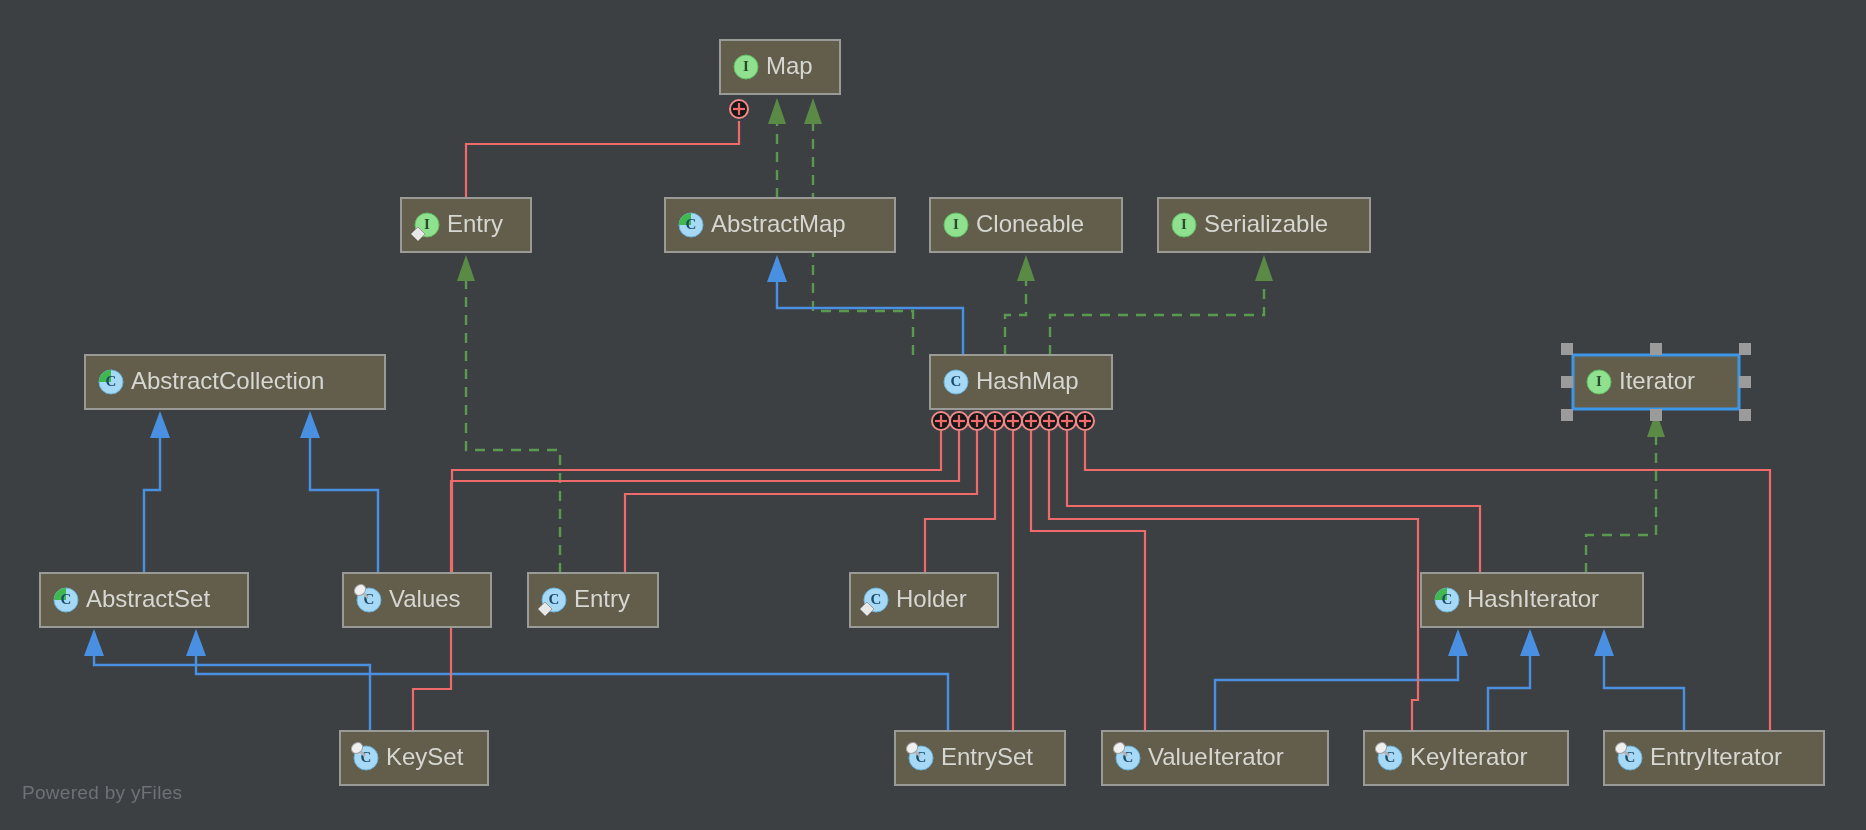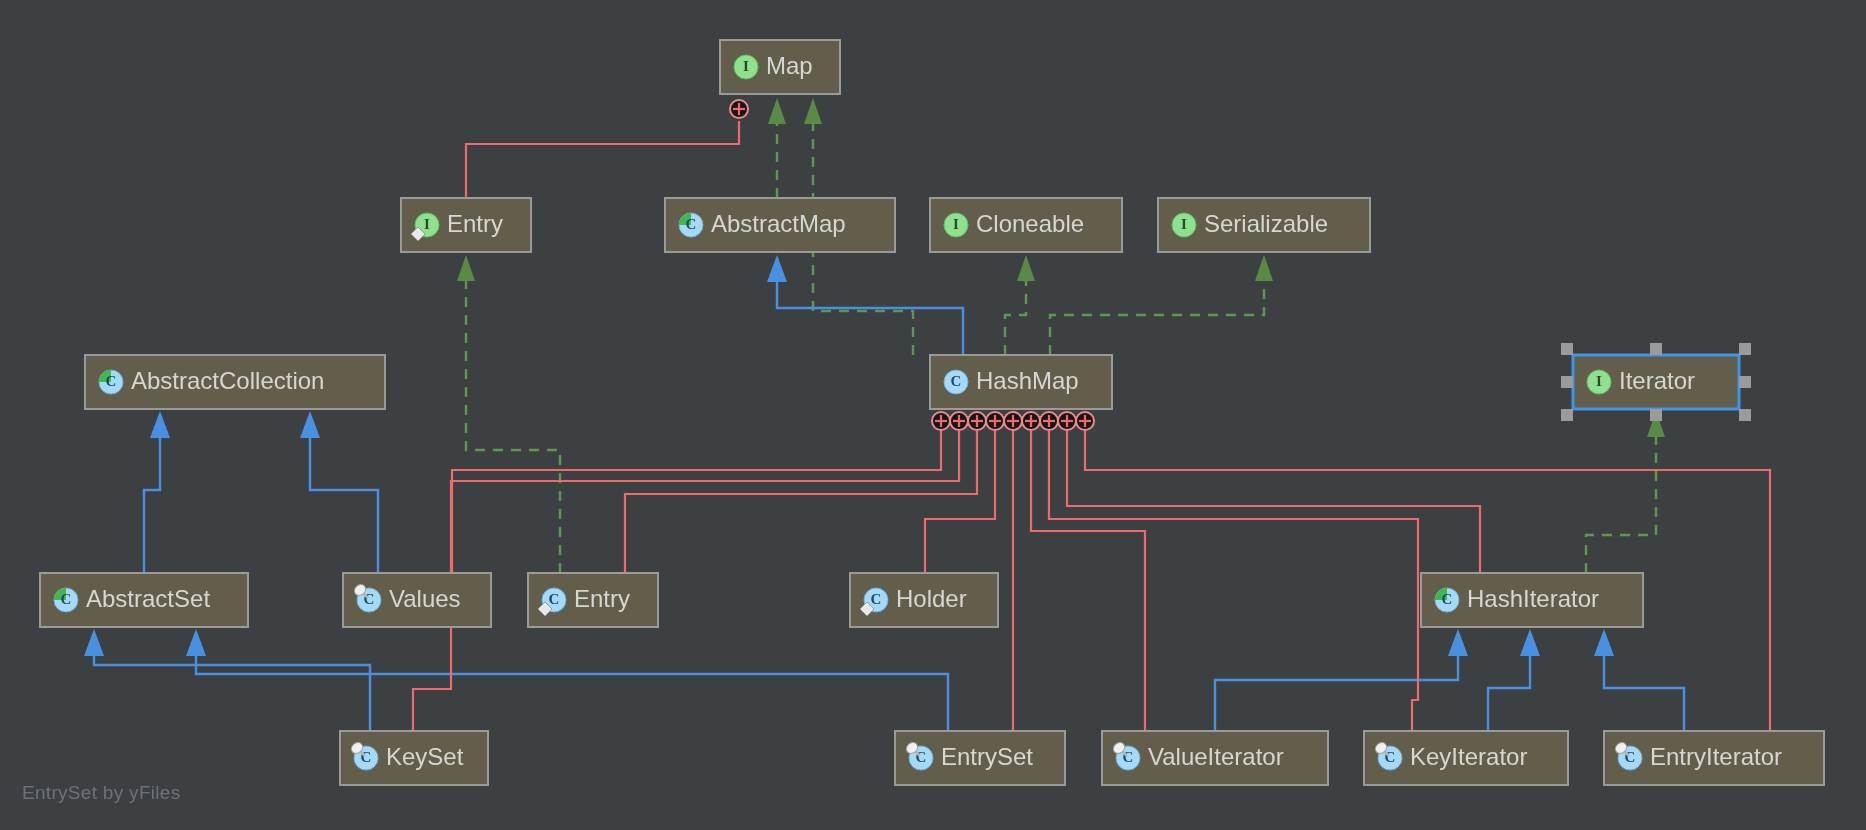--- a/index.html
+++ b/index.html
@@ -453,13 +453,13 @@
     <rect class="handle" x="1650" y="343" width="12" height="12"></rect>
     <rect class="handle" x="1739" y="343" width="12" height="12"></rect>
     <rect class="handle" x="1561" y="376" width="12" height="12"></rect>
     <rect class="handle" x="1739" y="376" width="12" height="12"></rect>
     <rect class="handle" x="1561" y="409" width="12" height="12"></rect>
     <rect class="handle" x="1650" y="409" width="12" height="12"></rect>
     <rect class="handle" x="1739" y="409" width="12" height="12"></rect>
   </g>
 </svg>
 
-<div class="watermark">EntrySet by yFiles</div>
+<div class="watermark">Powered by yFiles</div>
 
 </body></html>

